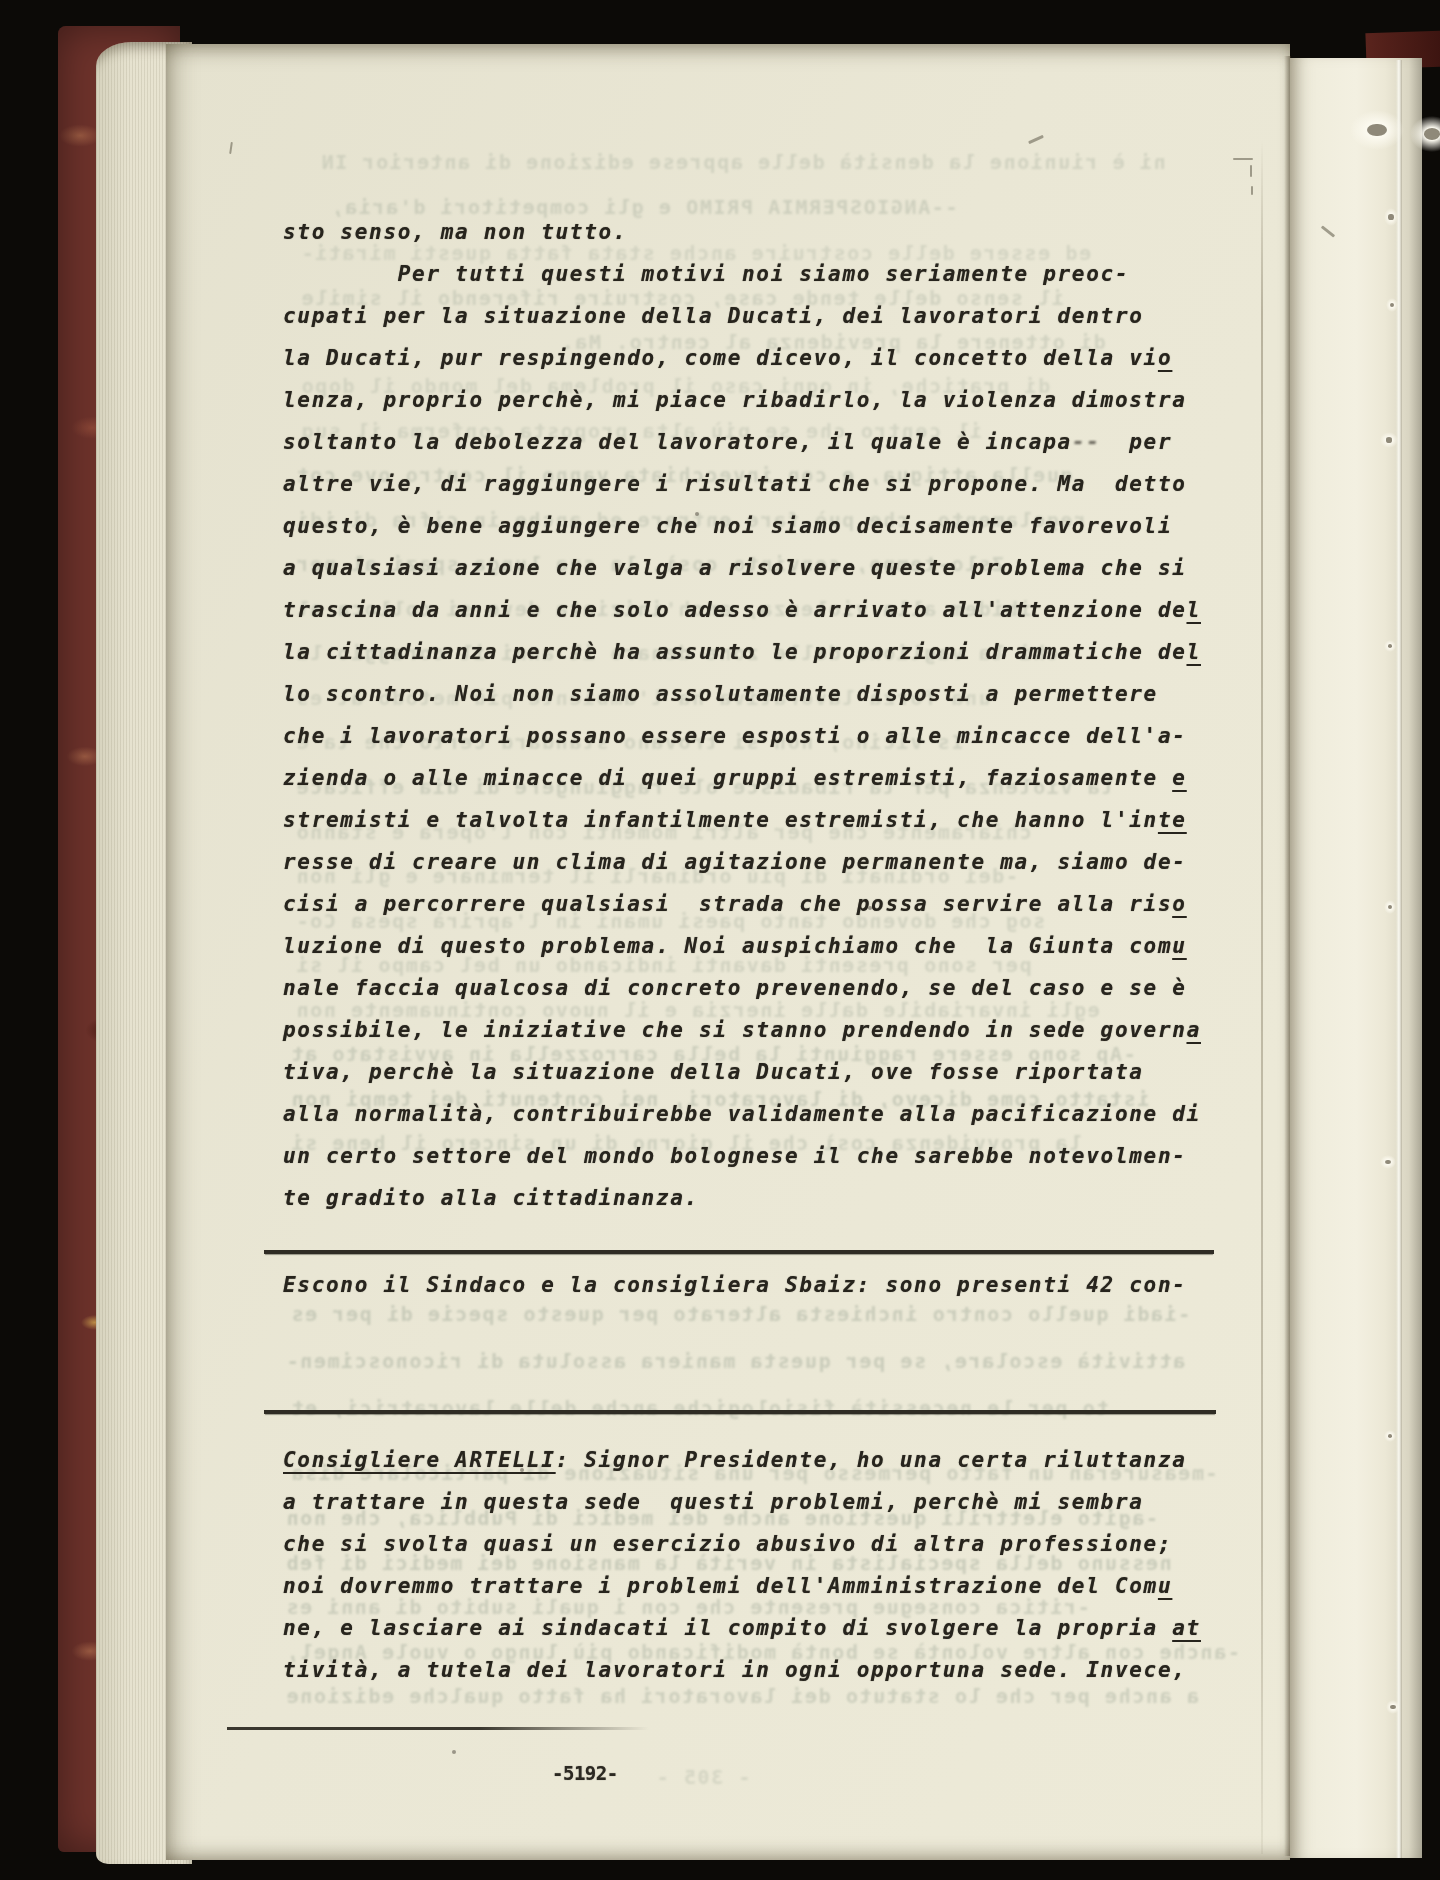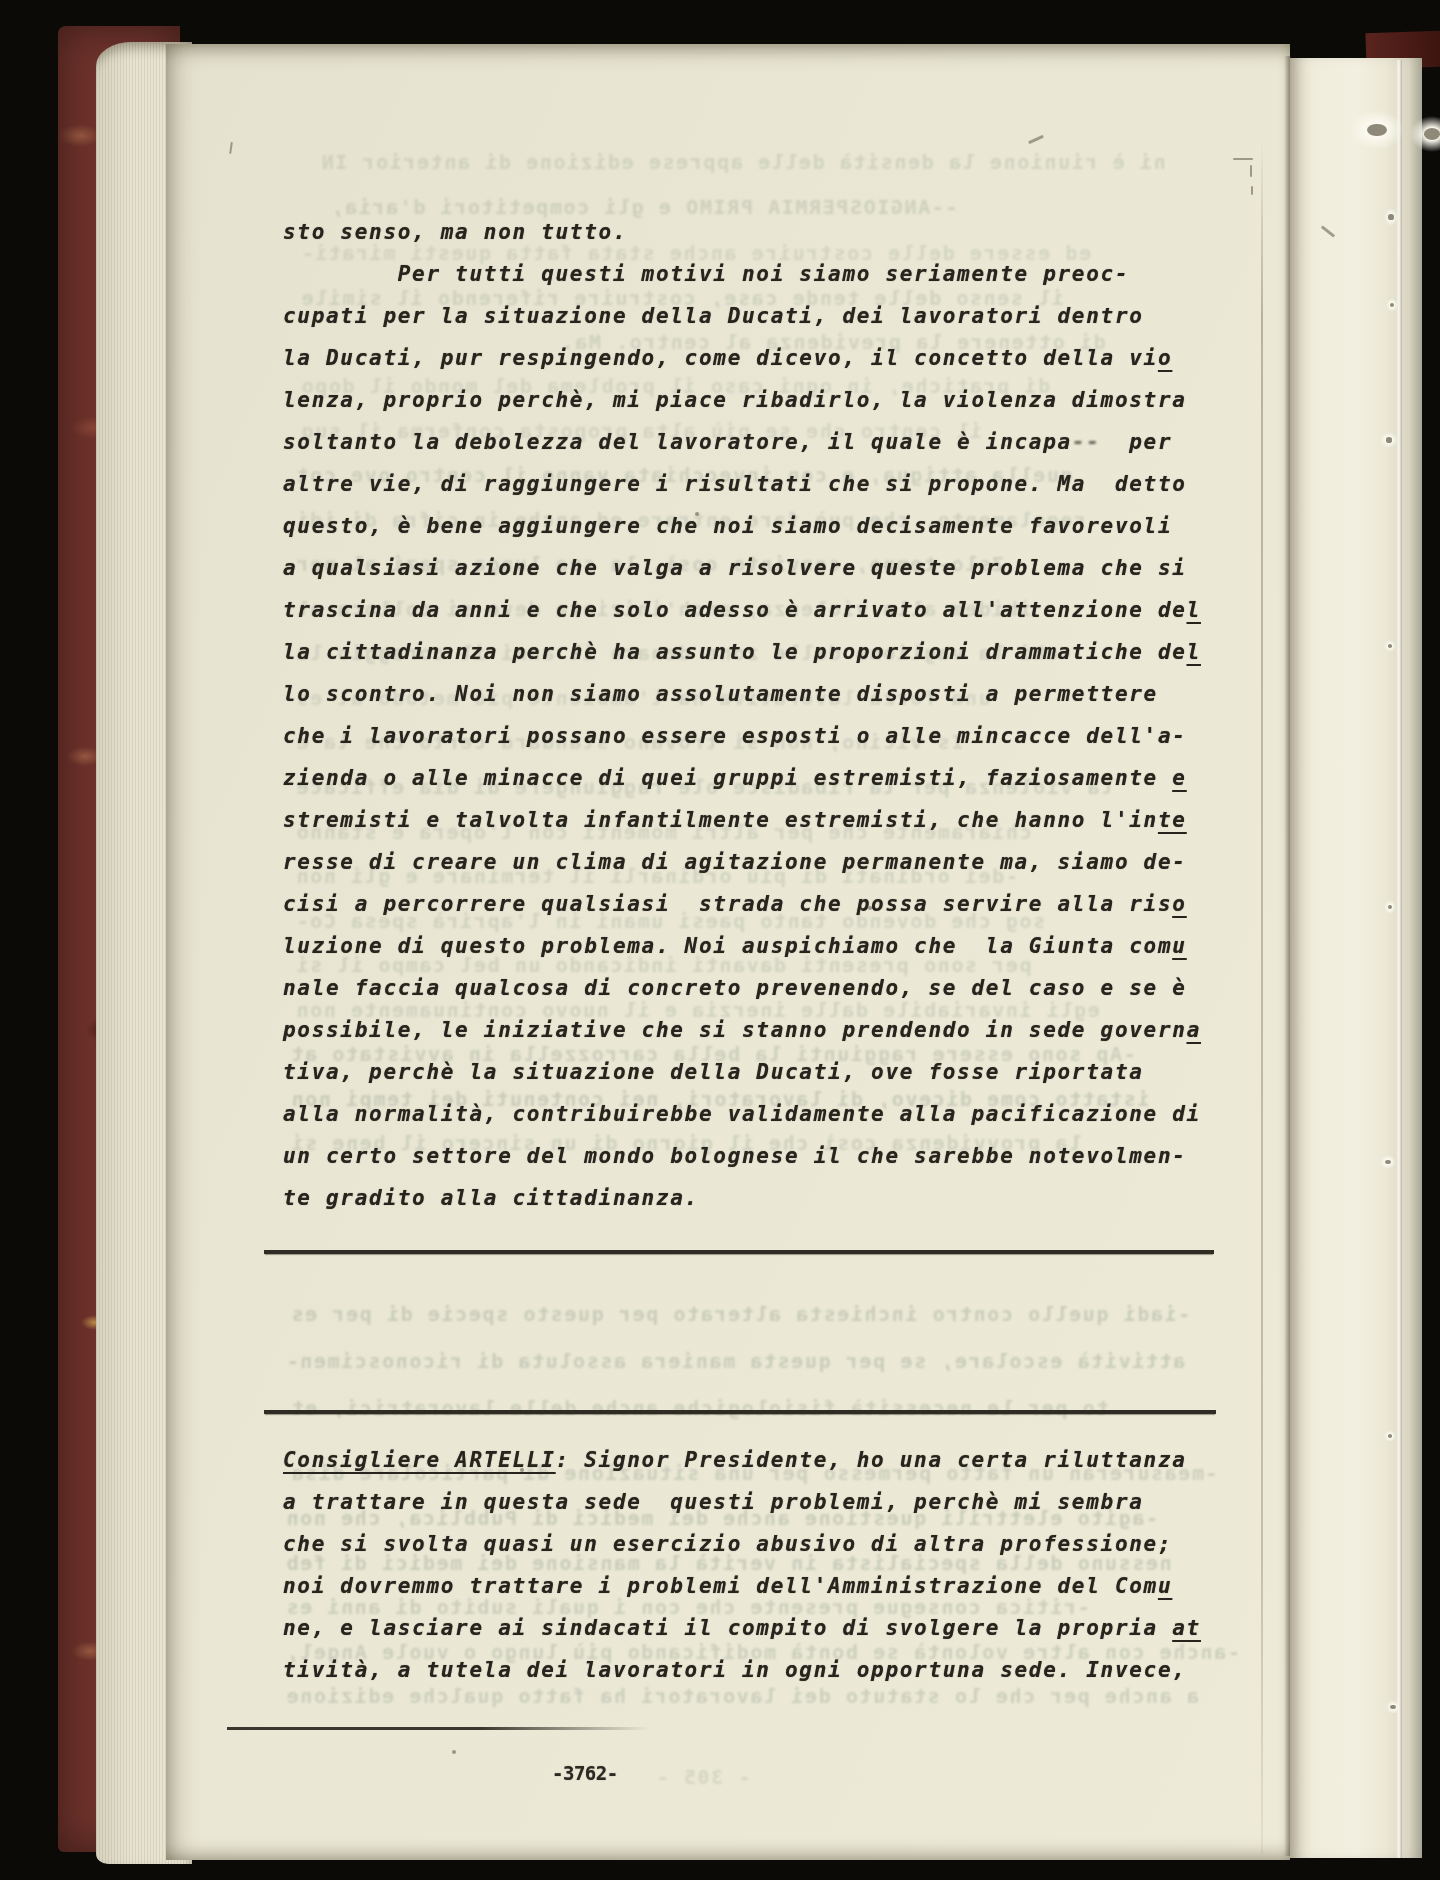--- a/index.html
+++ b/index.html
@@ -151,29 +151,29 @@
     <div class="ghost" style="left: 290px; top: 1461px; opacity: 0.55;">-measureran un fatto permesso per una situazione di particolare disa</div>
     <div class="ghost" style="left: 285px; top: 1506px; opacity: 0.6;">-agito elettrili questione anche dei medici di Pubblica, che non</div>
     <div class="ghost" style="left: 285px; top: 1551px; opacity: 0.6;">nessuno della specialista in verità la mansione dei medici di feb</div>
     <div class="ghost" style="left: 285px; top: 1595px; opacity: 0.55;">-ritica consegue presente che con i quali subito di anni es</div>
     <div class="ghost" style="left: 285px; top: 1640px; opacity: 0.55;">-anche con altre volontà se bontà modificando più lungo o vuole Angel,</div>
     <div class="ghost" style="left: 285px; top: 1684px; opacity: 0.55;">a anche per che lo statuto dei lavoratori ha fatto qualche edizione</div>
     <div class="ghost" style="left: 655px; top: 1765px; opacity: 0.4;">- 305 -</div>
   </div>
 <div id="text-root">
     <div class="text-block" style="top: 211px; left: 283px;"><div class="line"><span>sto senso, ma non tutto.</span></div><div class="line"><span>        Per tutti questi motivi noi siamo seriamente preoc-</span></div><div class="line"><span>cupati per la situazione della Ducati, dei lavoratori dentro</span></div><div class="line"><span>la Ducati, pur respingendo, come dicevo, il concetto della vi</span><span class="u">o</span></div><div class="line"><span>lenza, proprio perchè, mi piace ribadirlo, la violenza dimostra</span></div><div class="line"><span>soltanto la debolezza del lavoratore, il quale è incapa</span><span class="smudge">--</span><span>  per</span></div><div class="line"><span>altre vie, di raggiungere i risultati che si propone. Ma  detto</span></div><div class="line"><span>questo, è bene aggiungere che noi siamo decisamente favorevoli</span></div><div class="line"><span>a qualsiasi azione che valga a risolvere queste problema che si</span></div><div class="line"><span>trascina da anni e che solo adesso è arrivato all'attenzione de</span><span class="u">l</span></div><div class="line"><span>la cittadinanza perchè ha assunto le proporzioni drammatiche de</span><span class="u">l</span></div><div class="line"><span>lo scontro. Noi non siamo assolutamente disposti a permettere</span></div><div class="line"><span>che i lavoratori possano essere esposti o alle mincacce dell'a-</span></div><div class="line"><span>zienda o alle minacce di quei gruppi estremisti, faziosamente </span><span class="u">e</span></div><div class="line"><span>stremisti e talvolta infantilmente estremisti, che hanno l'in</span><span class="u">te</span></div><div class="line"><span>resse di creare un clima di agitazione permanente ma, siamo de-</span></div><div class="line"><span>cisi a percorrere qualsiasi  strada che possa servire alla ris</span><span class="u">o</span></div><div class="line"><span>luzione di questo problema. Noi auspichiamo che  la Giunta com</span><span class="u">u</span></div><div class="line"><span>nale faccia qualcosa di concreto prevenendo, se del caso e se è</span></div><div class="line"><span>possibile, le iniziative che si stanno prendendo in sede govern</span><span class="u">a</span></div><div class="line"><span>tiva, perchè la situazione della Ducati, ove fosse riportata</span></div><div class="line"><span>alla normalità, contribuirebbe validamente alla pacificazione di</span></div><div class="line"><span>un certo settore del mondo bolognese il che sarebbe notevolmen-</span></div><div class="line"><span>te gradito alla cittadinanza.</span></div></div>
-    <div class="text-block" style="top: 1264px; left: 283px;"></div>
+    <div class="text-block" style="top: 1264px; left: 283px;"><div class="line"><span>Escono il Sindaco e la consigliera Sbaiz: sono presenti 42 con-</span></div></div>
     <div class="text-block" style="top: 1439px; left: 283px;"><div class="line"><span class="u">Consigliere ARTELLI</span><span>: Signor Presidente, ho una certa riluttanza</span></div><div class="line"><span>a trattare in questa sede  questi problemi, perchè mi sembra</span></div><div class="line"><span>che si svolta quasi un esercizio abusivo di altra professione;</span></div><div class="line"><span>noi dovremmo trattare i problemi dell'Amministrazione del Com</span><span class="u">u</span></div><div class="line"><span>ne, e lasciare ai sindacati il compito di svolgere la propria </span><span class="u">at</span></div><div class="line"><span>tività, a tutela dei lavoratori in ogni opportuna sede. Invece,</span></div></div>
   </div>
 
 <div class="rule rule-1"></div>
 <div class="rule rule-2"></div>
 <div class="rule rule-3"></div>
 
-<div class="pagenum">-3762-</div>
+<div class="pagenum">-5192-</div>
 
 <div id="detail-root">
     <div class="stitch" style="left: 1350px; top: 110px; width: 54px; height: 40px;">
       <i></i>
     </div>
     <div class="stitch" style="left: 1410px; top: 116px; width: 44px; height: 36px;">
       <i></i>
     </div>
     <div class="stitch" style="left: 1384px; top: 208px; width: 14px; height: 18px;">
       <i></i>

